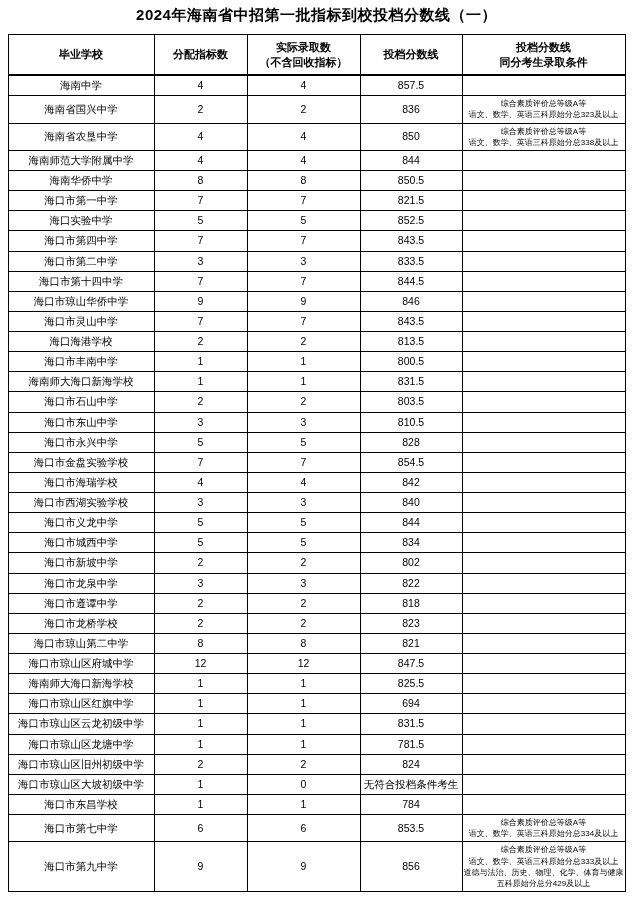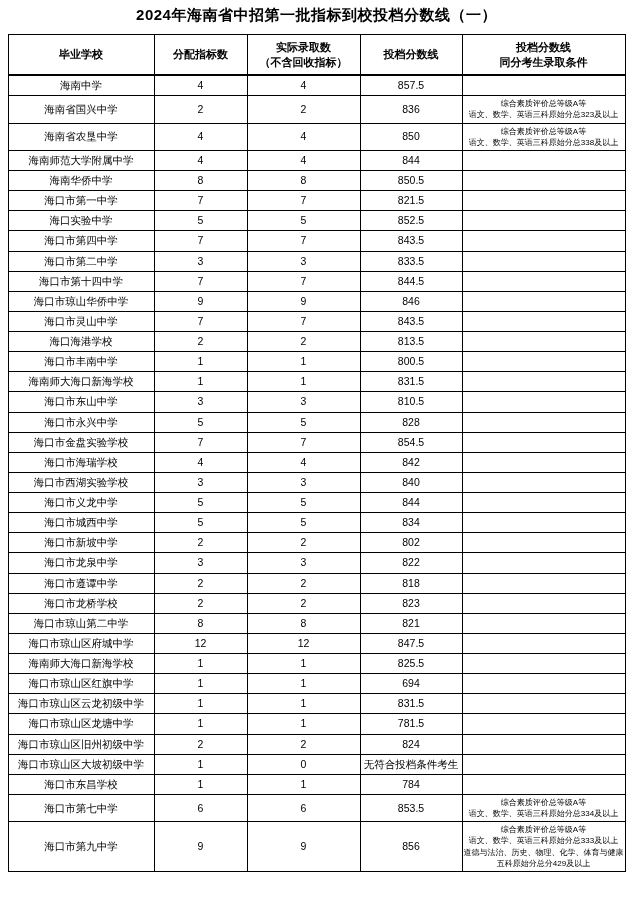--- a/index.html
+++ b/index.html
@@ -189,20 +189,27 @@
           <td class="condition"></td>
         </tr>
         <tr>
           <td>海南师大海口新海学校</td>
           <td>1</td>
           <td>1</td>
           <td>831.5</td>
           <td class="condition"></td>
         </tr>
         <tr>
+          <td>海口市石山中学</td>
+          <td>2</td>
+          <td>2</td>
+          <td>803.5</td>
+          <td class="condition"></td>
+        </tr>
+        <tr>
           <td>海口市东山中学</td>
           <td>3</td>
           <td>3</td>
           <td>810.5</td>
           <td class="condition"></td>
         </tr>
         <tr>
           <td>海口市永兴中学</td>
           <td>5</td>
           <td>5</td>

